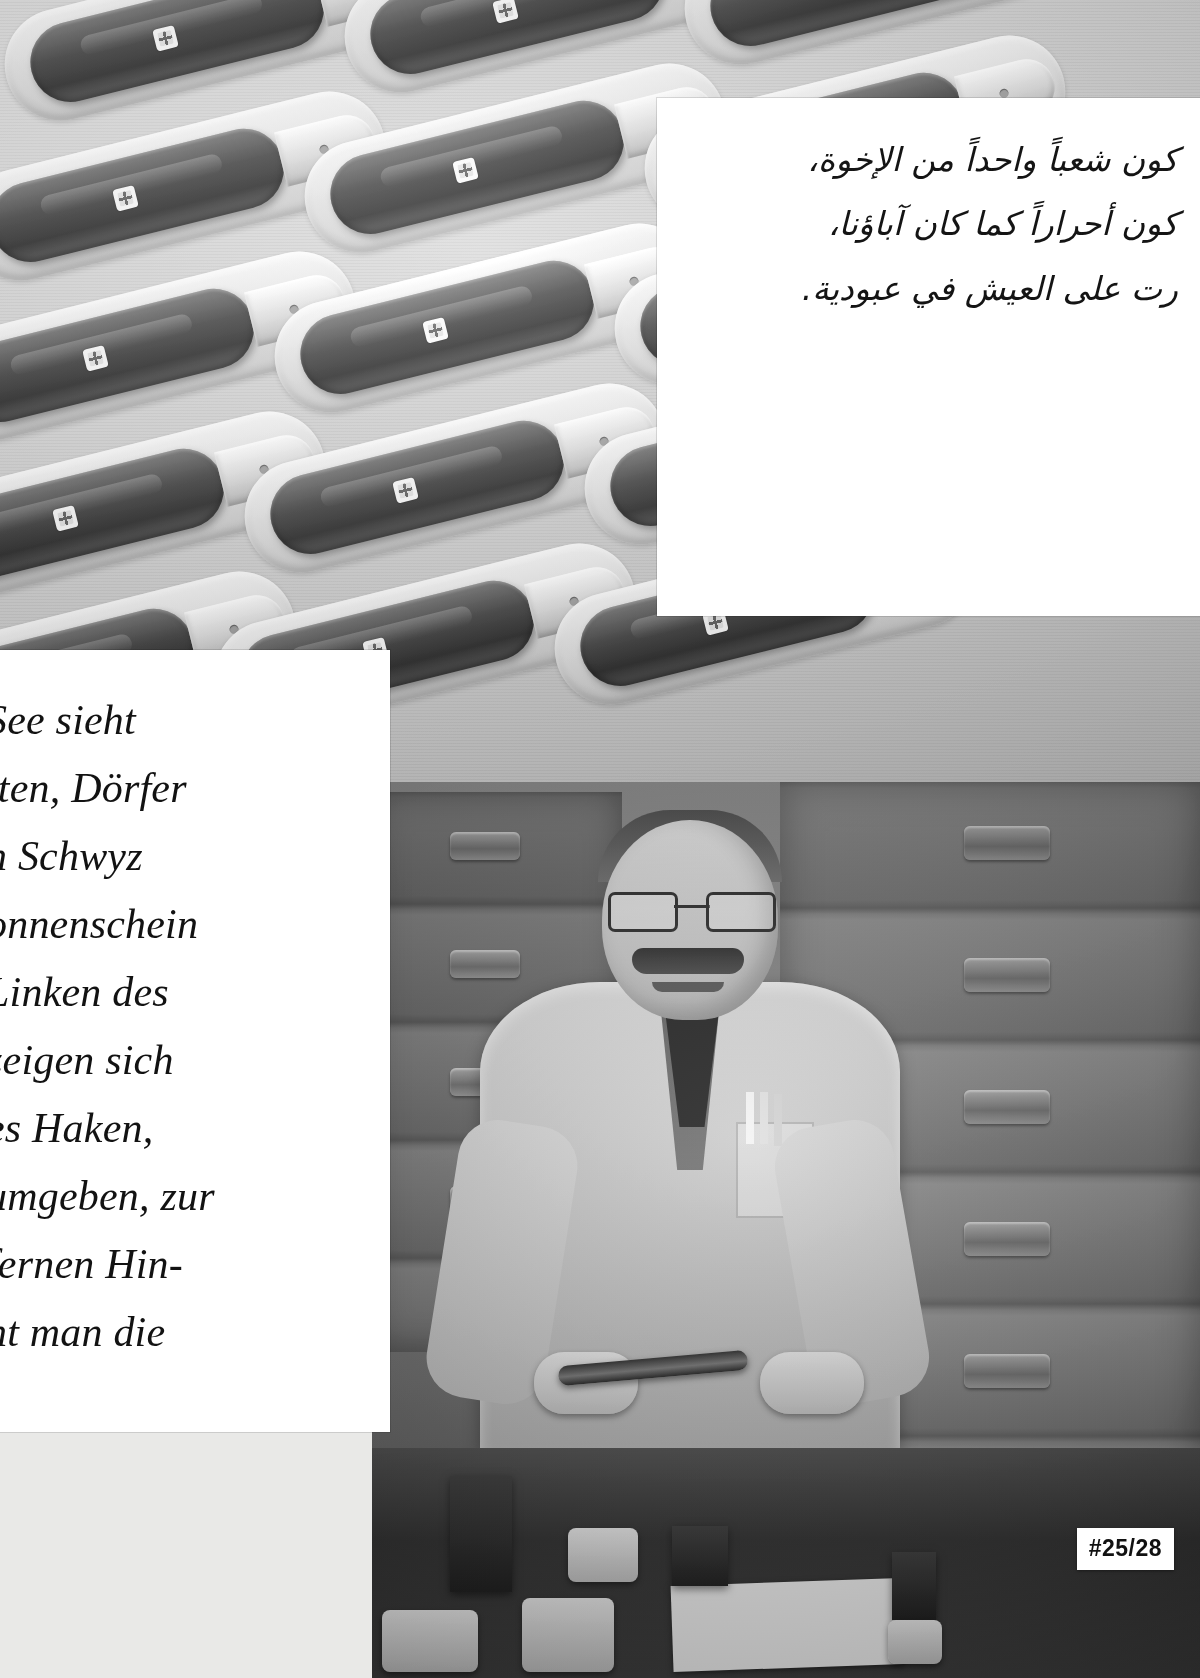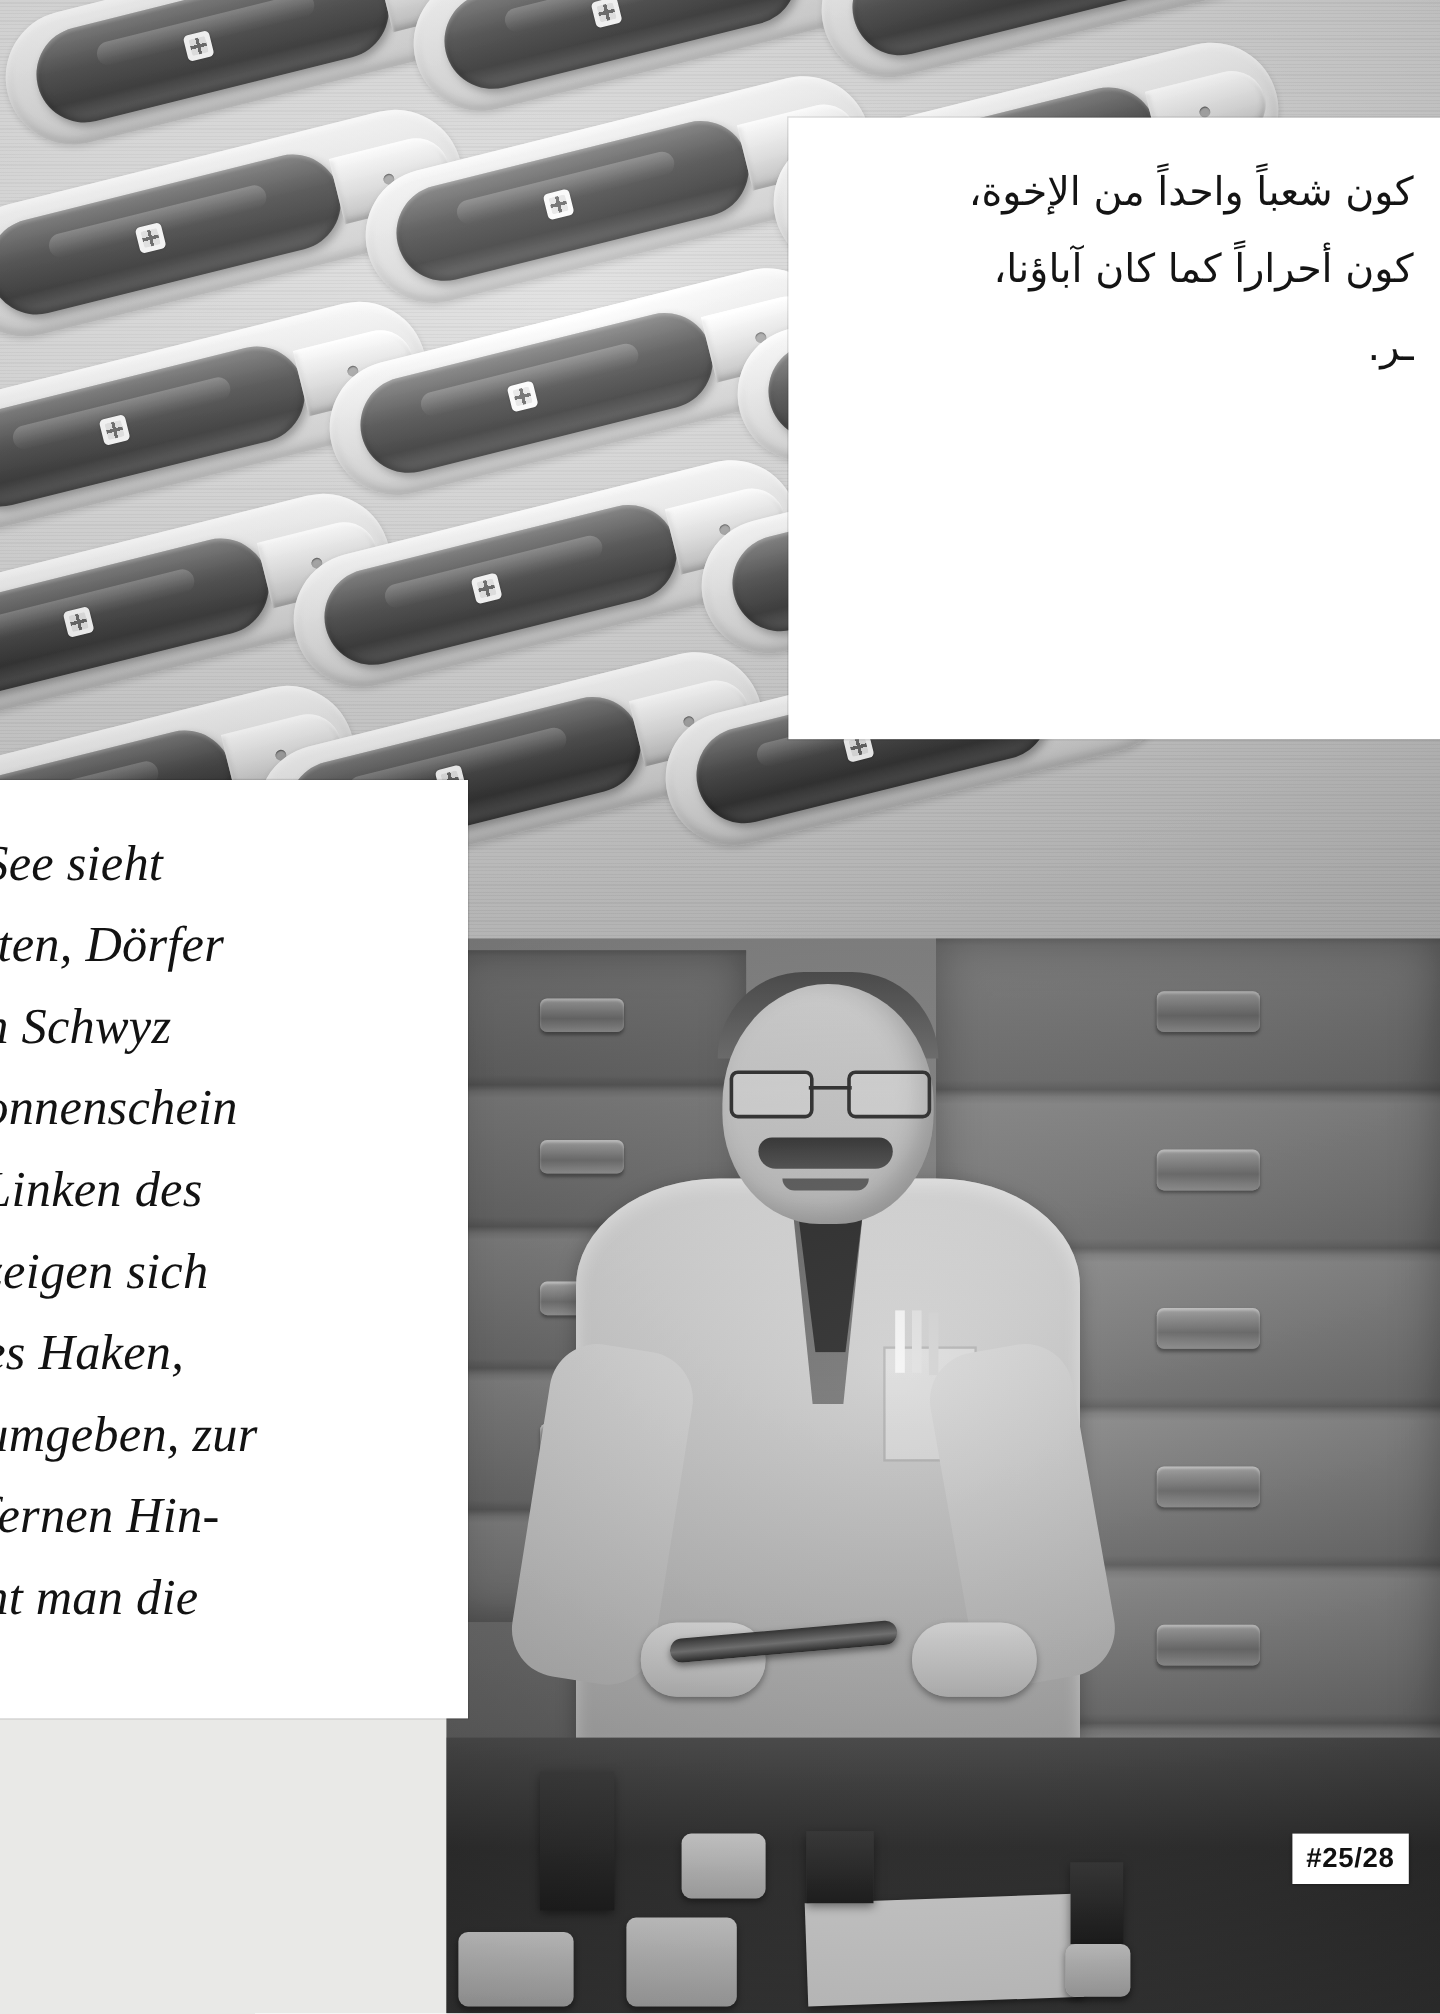--- a/index.html
+++ b/index.html
@@ -371,20 +371,21 @@
     padding: 30px 22px 20px 24px;
     box-sizing: border-box;
     direction: rtl;
     text-align: right;
     font-family: "DejaVu Sans", sans-serif;
     font-size: 33px;
     line-height: 1.95;
     color: #141414;
     overflow: hidden;
     white-space: nowrap;
+    font-style: italic;
   }
   .caption-arabic .ln { display: block; }
 
   .caption-german {
     left: -40px;
     top: 650px;
     width: 430px;
     height: 782px;
     padding: 36px 24px 24px 26px;
     box-sizing: border-box;
@@ -596,21 +597,21 @@
       <div class="blockdark" style="left:520px; bottom:58px; width:44px; height:68px;"></div>
       <div class="jar" style="left:516px; width:54px; height:44px; bottom:14px;"></div>
     </div>
 
     <div class="vignette-bottom"></div>
   </div>
 
   <div class="caption-box caption-arabic">
     <span class="ln">كون شعباً واحداً من الإخوة،</span>
     <span class="ln">كون أحراراً كما كان آباؤنا،</span>
-    <span class="ln">ـر.</span>
+    <span class="ln">رت على العيش في عبودية.</span>
   </div>
 
   <div class="caption-box caption-german">
     <span class="ln">See sieht</span>
     <span class="ln">tten, Dörfer</span>
     <span class="ln">n Schwyz</span>
     <span class="ln">onnenschein</span>
     <span class="ln">Linken des</span>
     <span class="ln">zeigen sich</span>
     <span class="ln">es Haken,</span>

